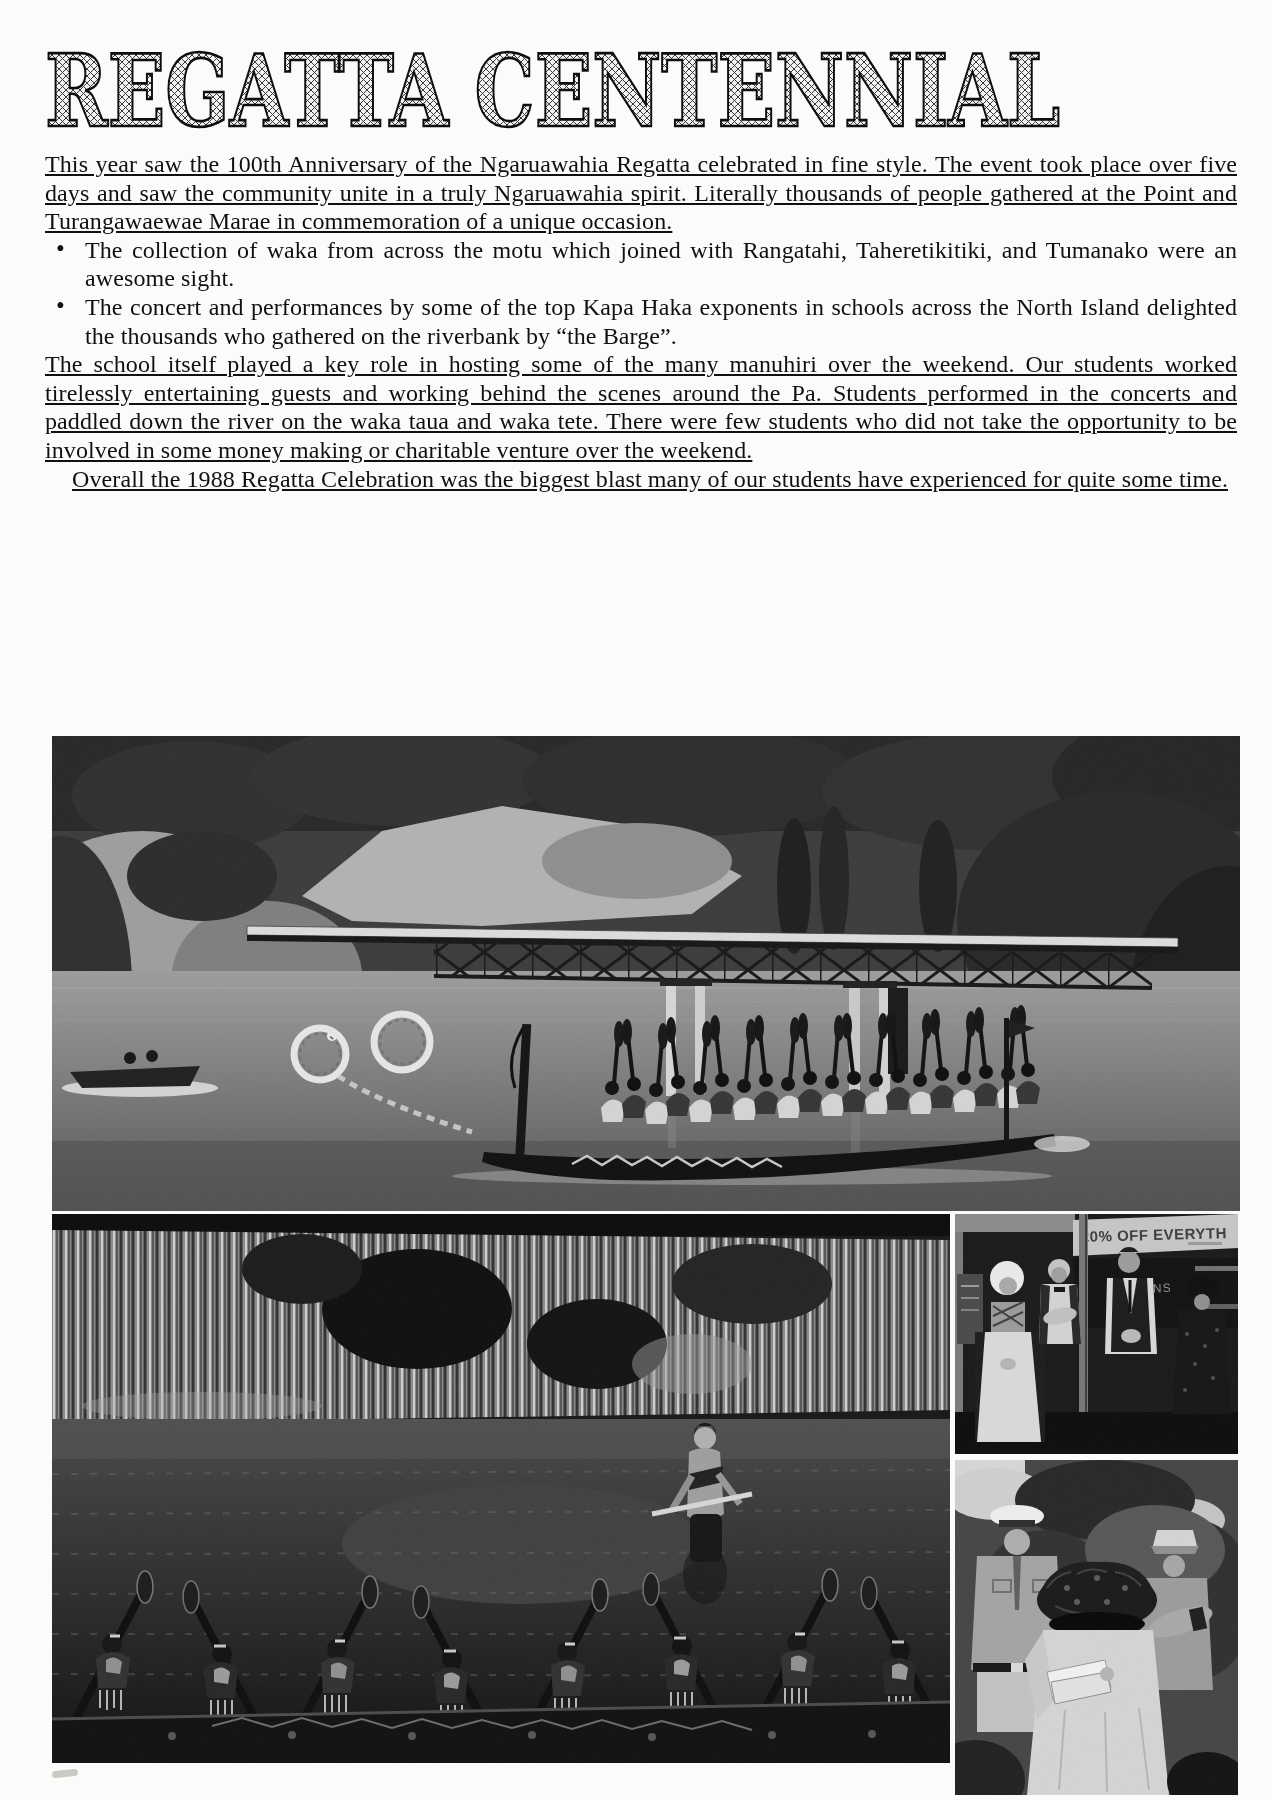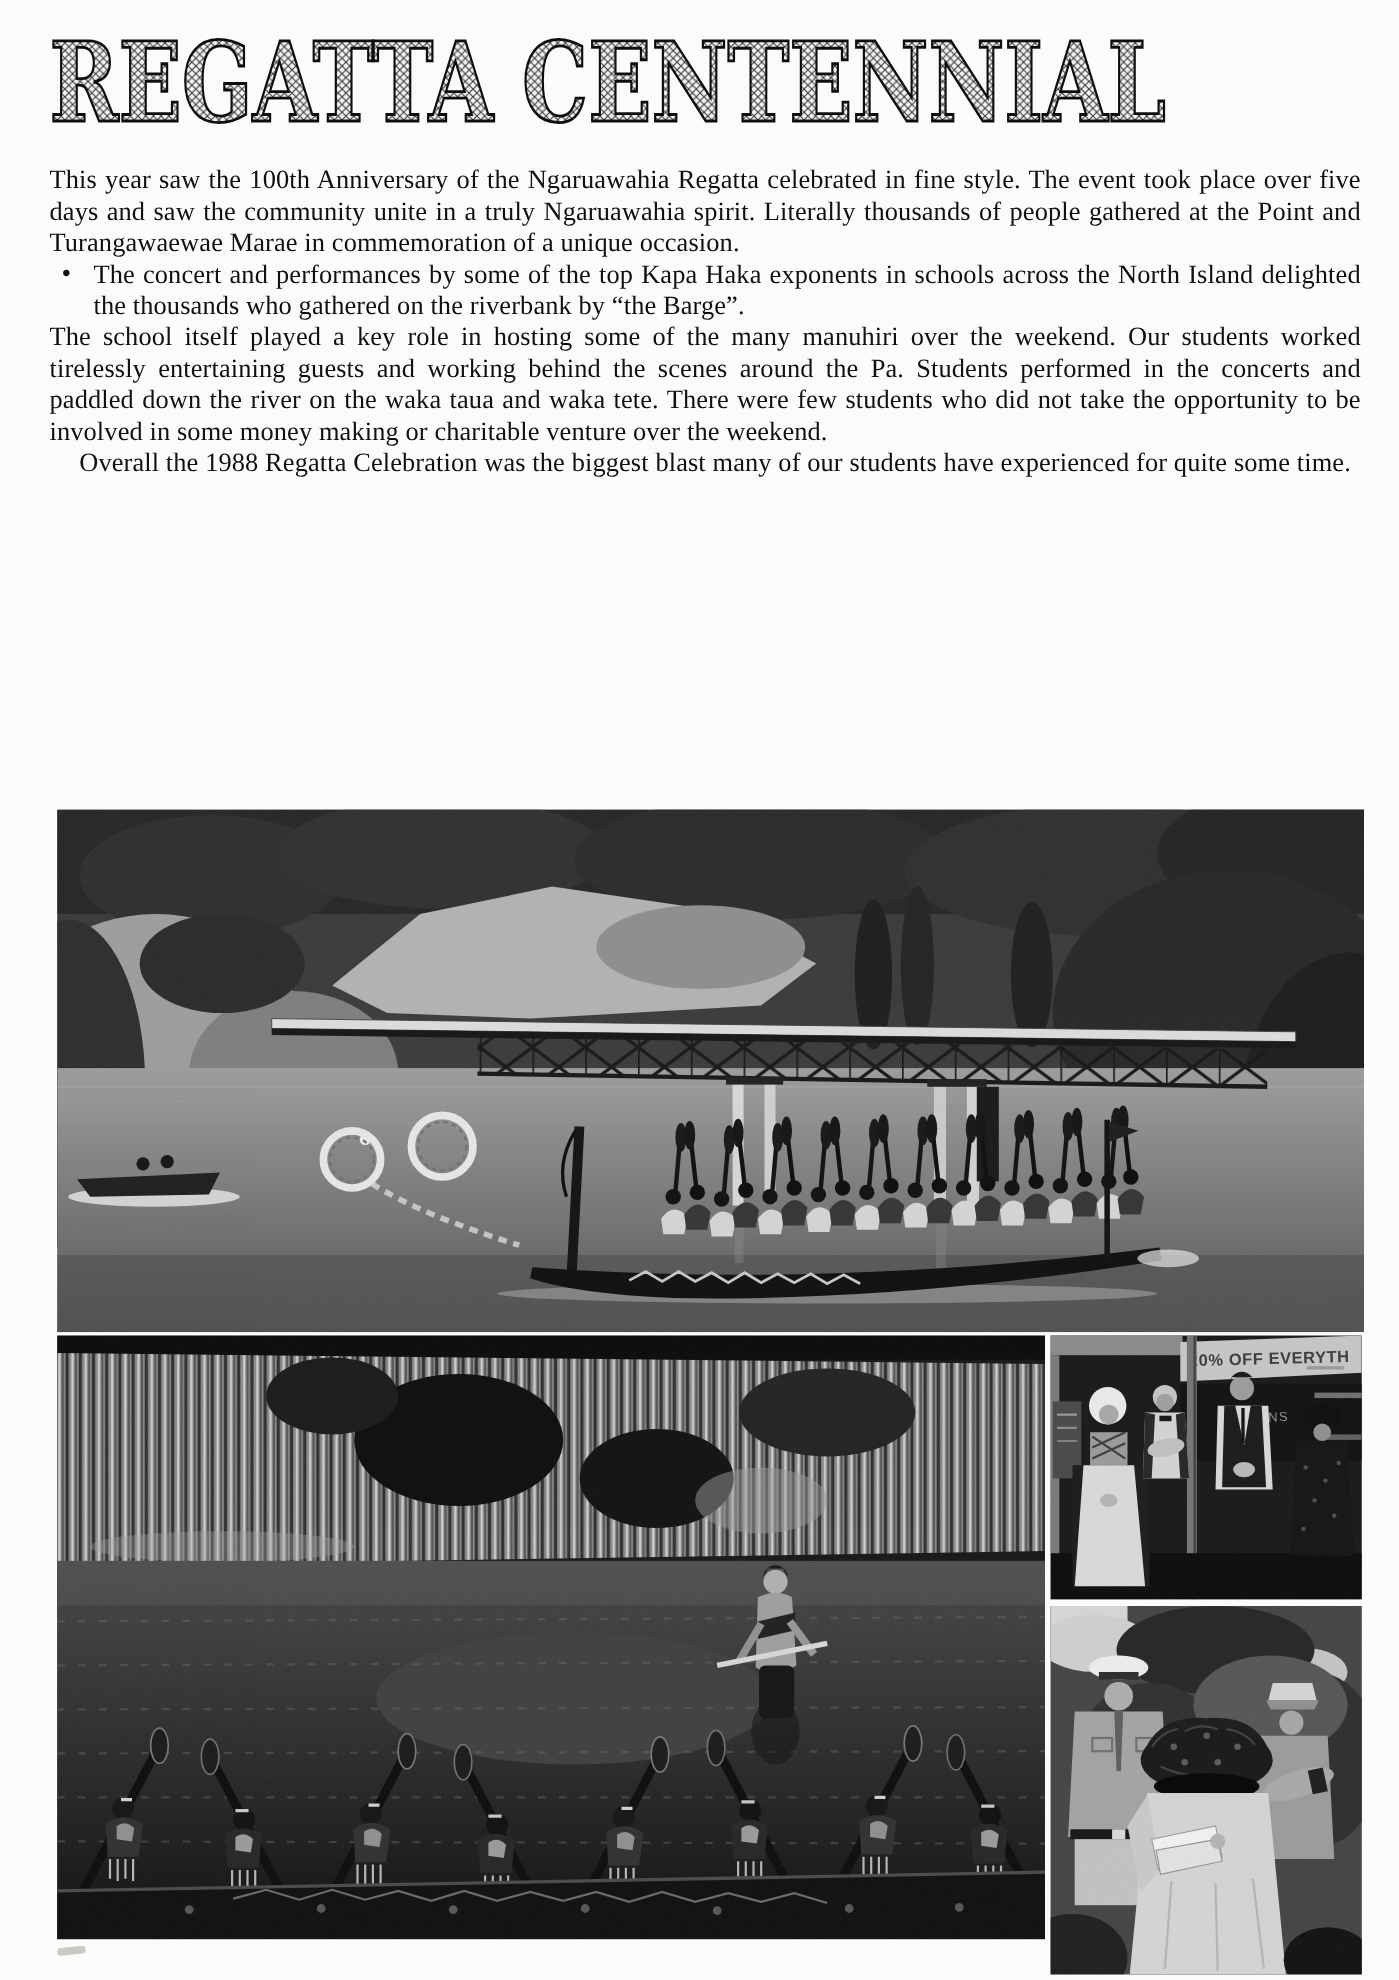--- a/index.html
+++ b/index.html
@@ -1,27 +1,27 @@
 <!DOCTYPE html>
 <html><head>
 <meta charset="utf-8">
 <style>
   html,body{margin:0;padding:0;}
   body{
     width:1272px;height:1800px;position:relative;overflow:hidden;
     background:#fbfbfa;color:#101010;
     font-family:"Liberation Serif", serif;
   }
-  .title-wrap{position:absolute;left:45px;top:18px;width:1020px;height:110px;}
+  .title-wrap{position:absolute;left:45px;top:34px;width:1020px;height:110px;}
   .text-block{
     position:absolute;left:45px;top:150px;width:1192px;
     font-size:24px;line-height:28.6px;text-align:justify;
     letter-spacing:0.1px;
   }
-  .text-block p{margin:0;}
+  .text-block p{margin:0;text-decoration:underline;}
   .indent{text-indent:27px;}
   ul.highlights{list-style:none;margin:0;padding:0;}
   ul.highlights li{position:relative;padding-left:40px;}
   ul.highlights li::before{content:"\2022";position:absolute;left:11px;top:-1px;font-size:25px;}
   .photo{position:absolute;overflow:hidden;background:#777;}
   .photo svg{display:block;width:100%;height:100%;}
   #photo-river-bridge{left:52px;top:736px;width:1188px;height:475px;}
   #photo-river-bank{left:52px;top:1214px;width:898px;height:549px;}
   #photo-shop-front{left:955px;top:1214px;width:283px;height:240px;}
   #photo-marines{left:955px;top:1460px;width:283px;height:335px;}
@@ -38,20 +38,21 @@
         <path d="M0 0 L7 7 M7 0 L0 7" stroke="#3a3a3a" stroke-width="1"></path>
       </pattern>
     </defs>
     <text x="0" y="92" font-family="DejaVu Serif, Liberation Serif, serif" font-weight="bold" font-size="100" textLength="1015" lengthAdjust="spacingAndGlyphs" fill="url(#hatch)" stroke="#0d0d0d" stroke-width="2.6">REGATTA CENTENNIAL</text>
   </svg>
 </div>
 
 <div class="text-block">
   <p>This year saw the 100th Anniversary of the Ngaruawahia Regatta celebrated in fine style. The event took place over five days and saw the community unite in a truly Ngaruawahia spirit. Literally thousands of people gathered at the Point and Turangawaewae Marae in commemoration of a unique occasion.</p>
   <ul class="highlights">
+    <li>The collection of waka from across the motu which joined with Rangatahi, Taheretikitiki, and Tumanako were an awesome sight.</li>
     <li>The concert and performances by some of the top Kapa Haka exponents in schools across the North Island delighted the thousands who gathered on the riverbank by “the Barge”.</li>
   </ul>
   <p>The school itself played a key role in hosting some of the many manuhiri over the weekend. Our students worked tirelessly entertaining guests and working behind the scenes around the Pa. Students performed in the concerts and paddled down the river on the waka taua and waka tete. There were few students who did not take the opportunity to be involved in some money making or charitable venture over the weekend.</p>
   <p class="indent">Overall the 1988 Regatta Celebration was the biggest blast many of our students have experienced for quite some time.</p>
 </div>
 
 <div class="photo" id="photo-river-bridge">
 <svg viewBox="0 0 1188 475" preserveAspectRatio="none">
   <defs>
     <linearGradient id="wg1" x1="0" y1="0" x2="0" y2="1">

